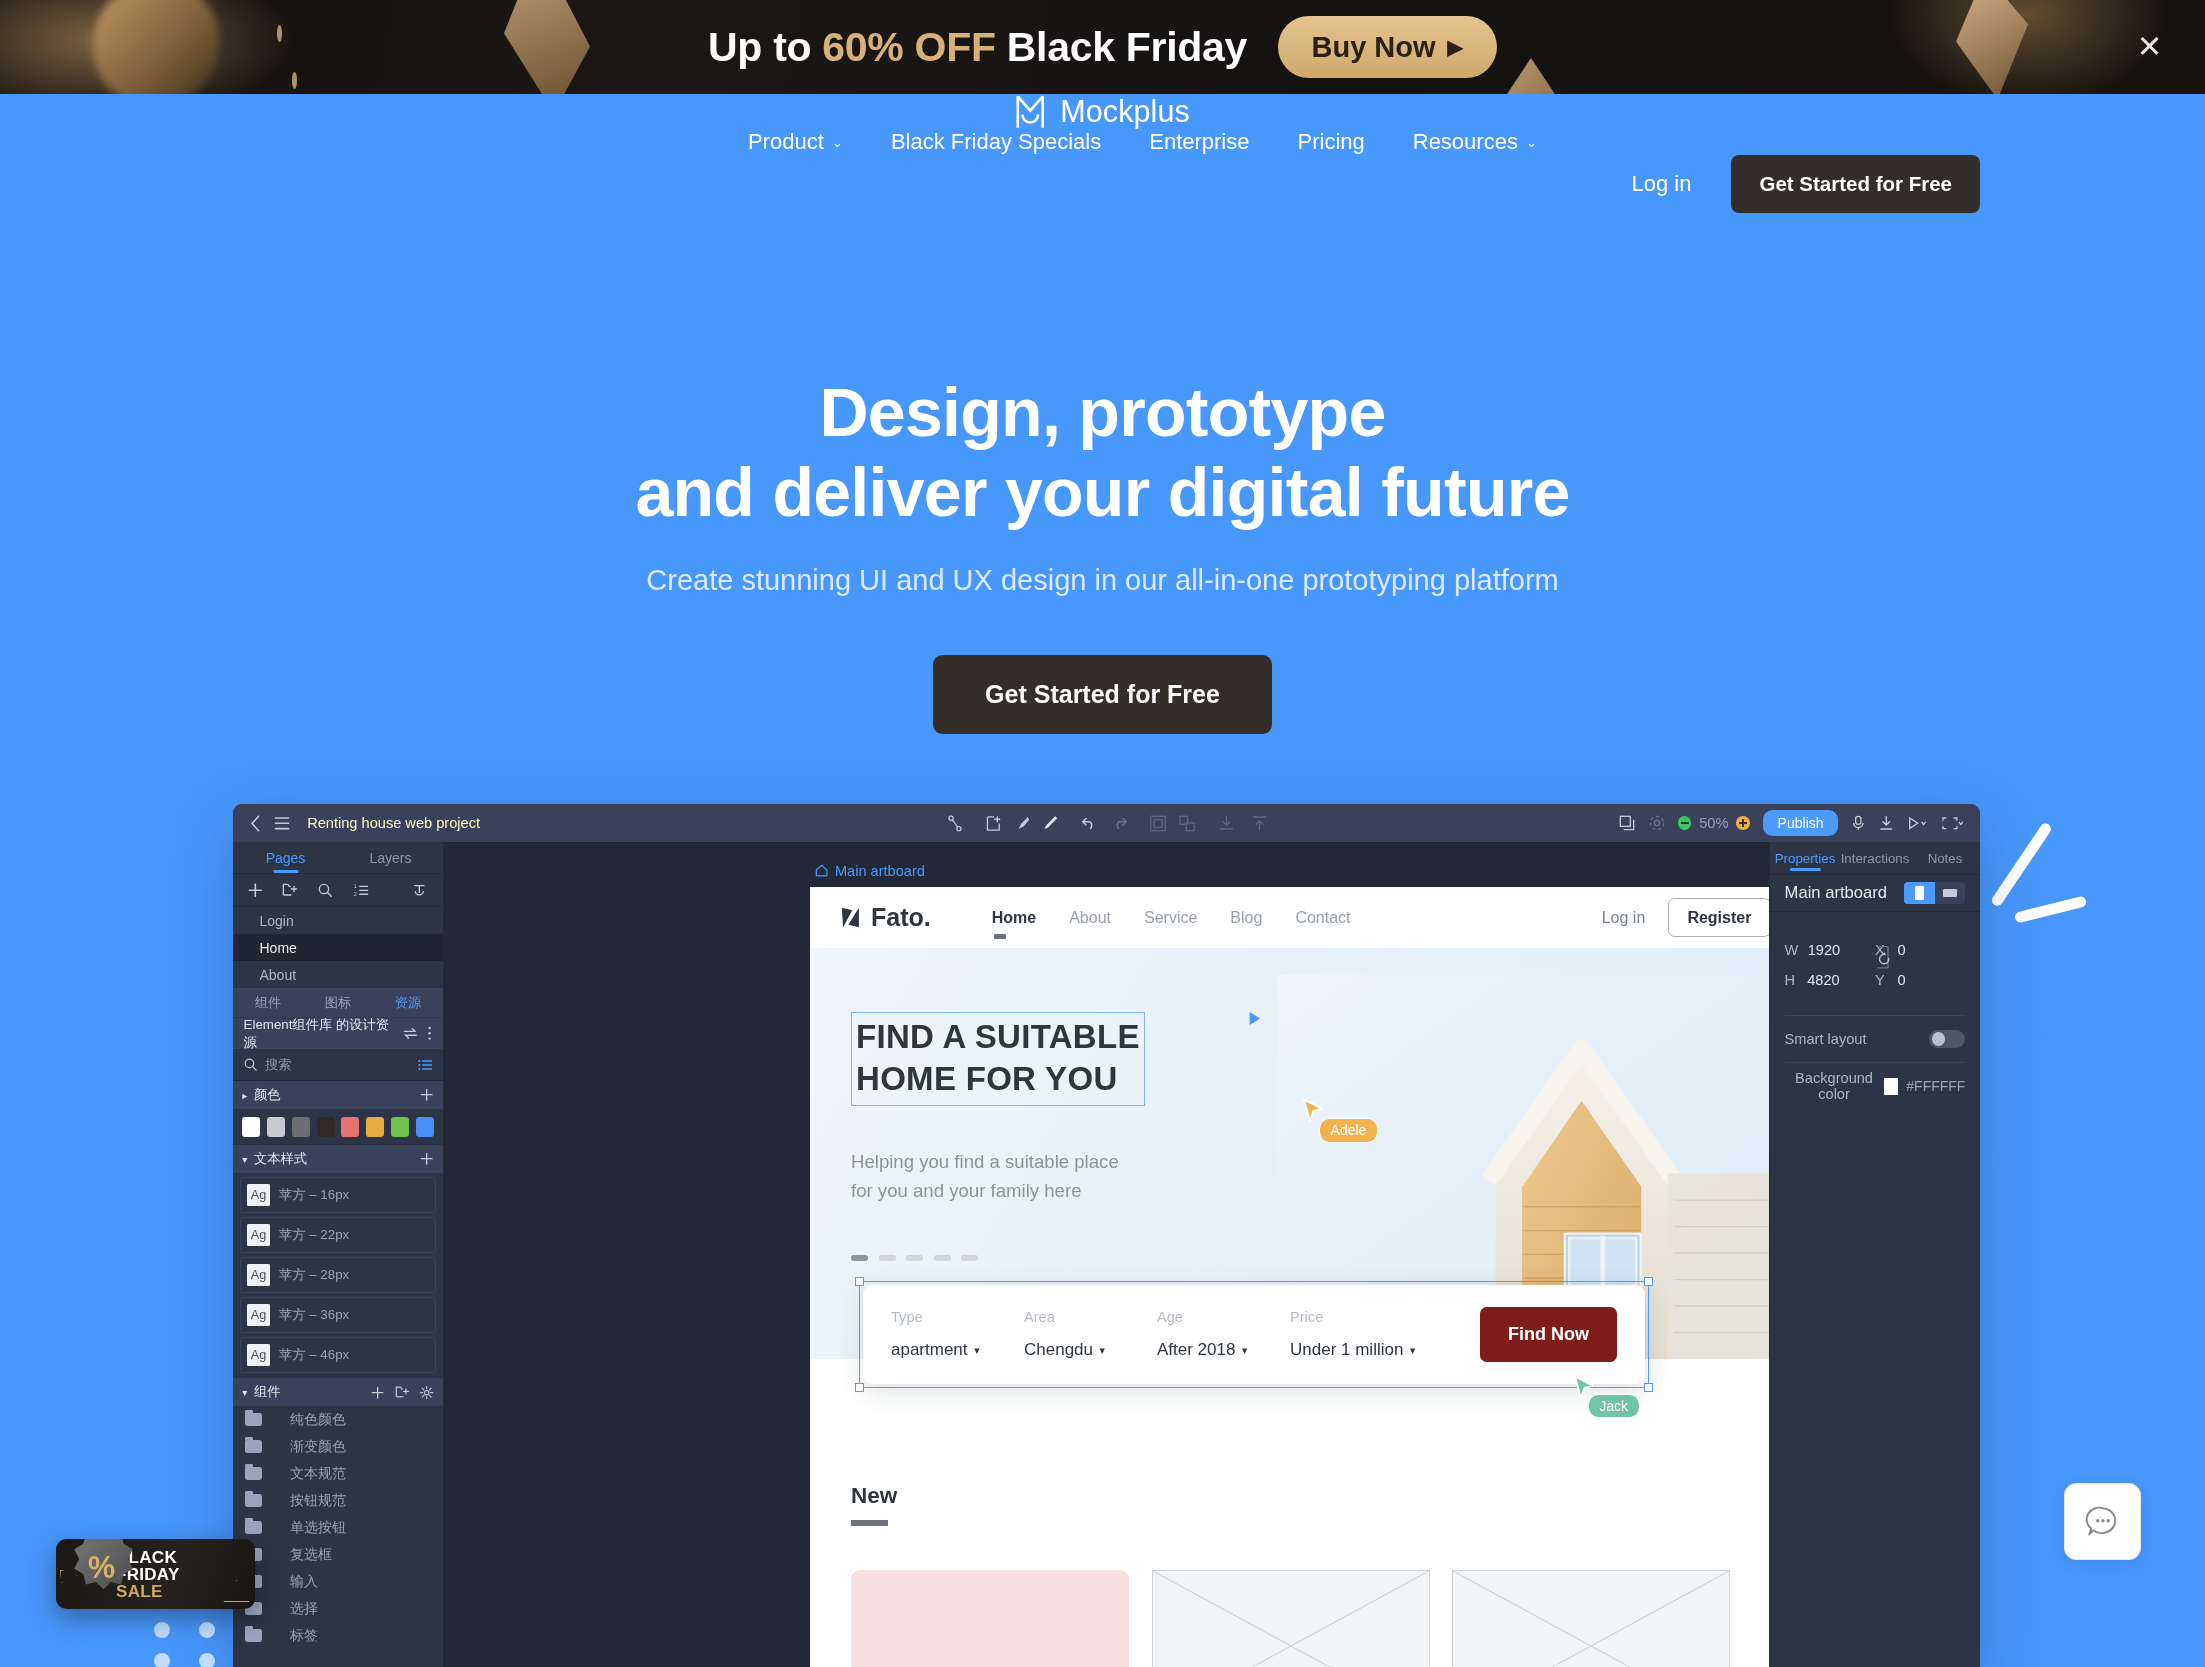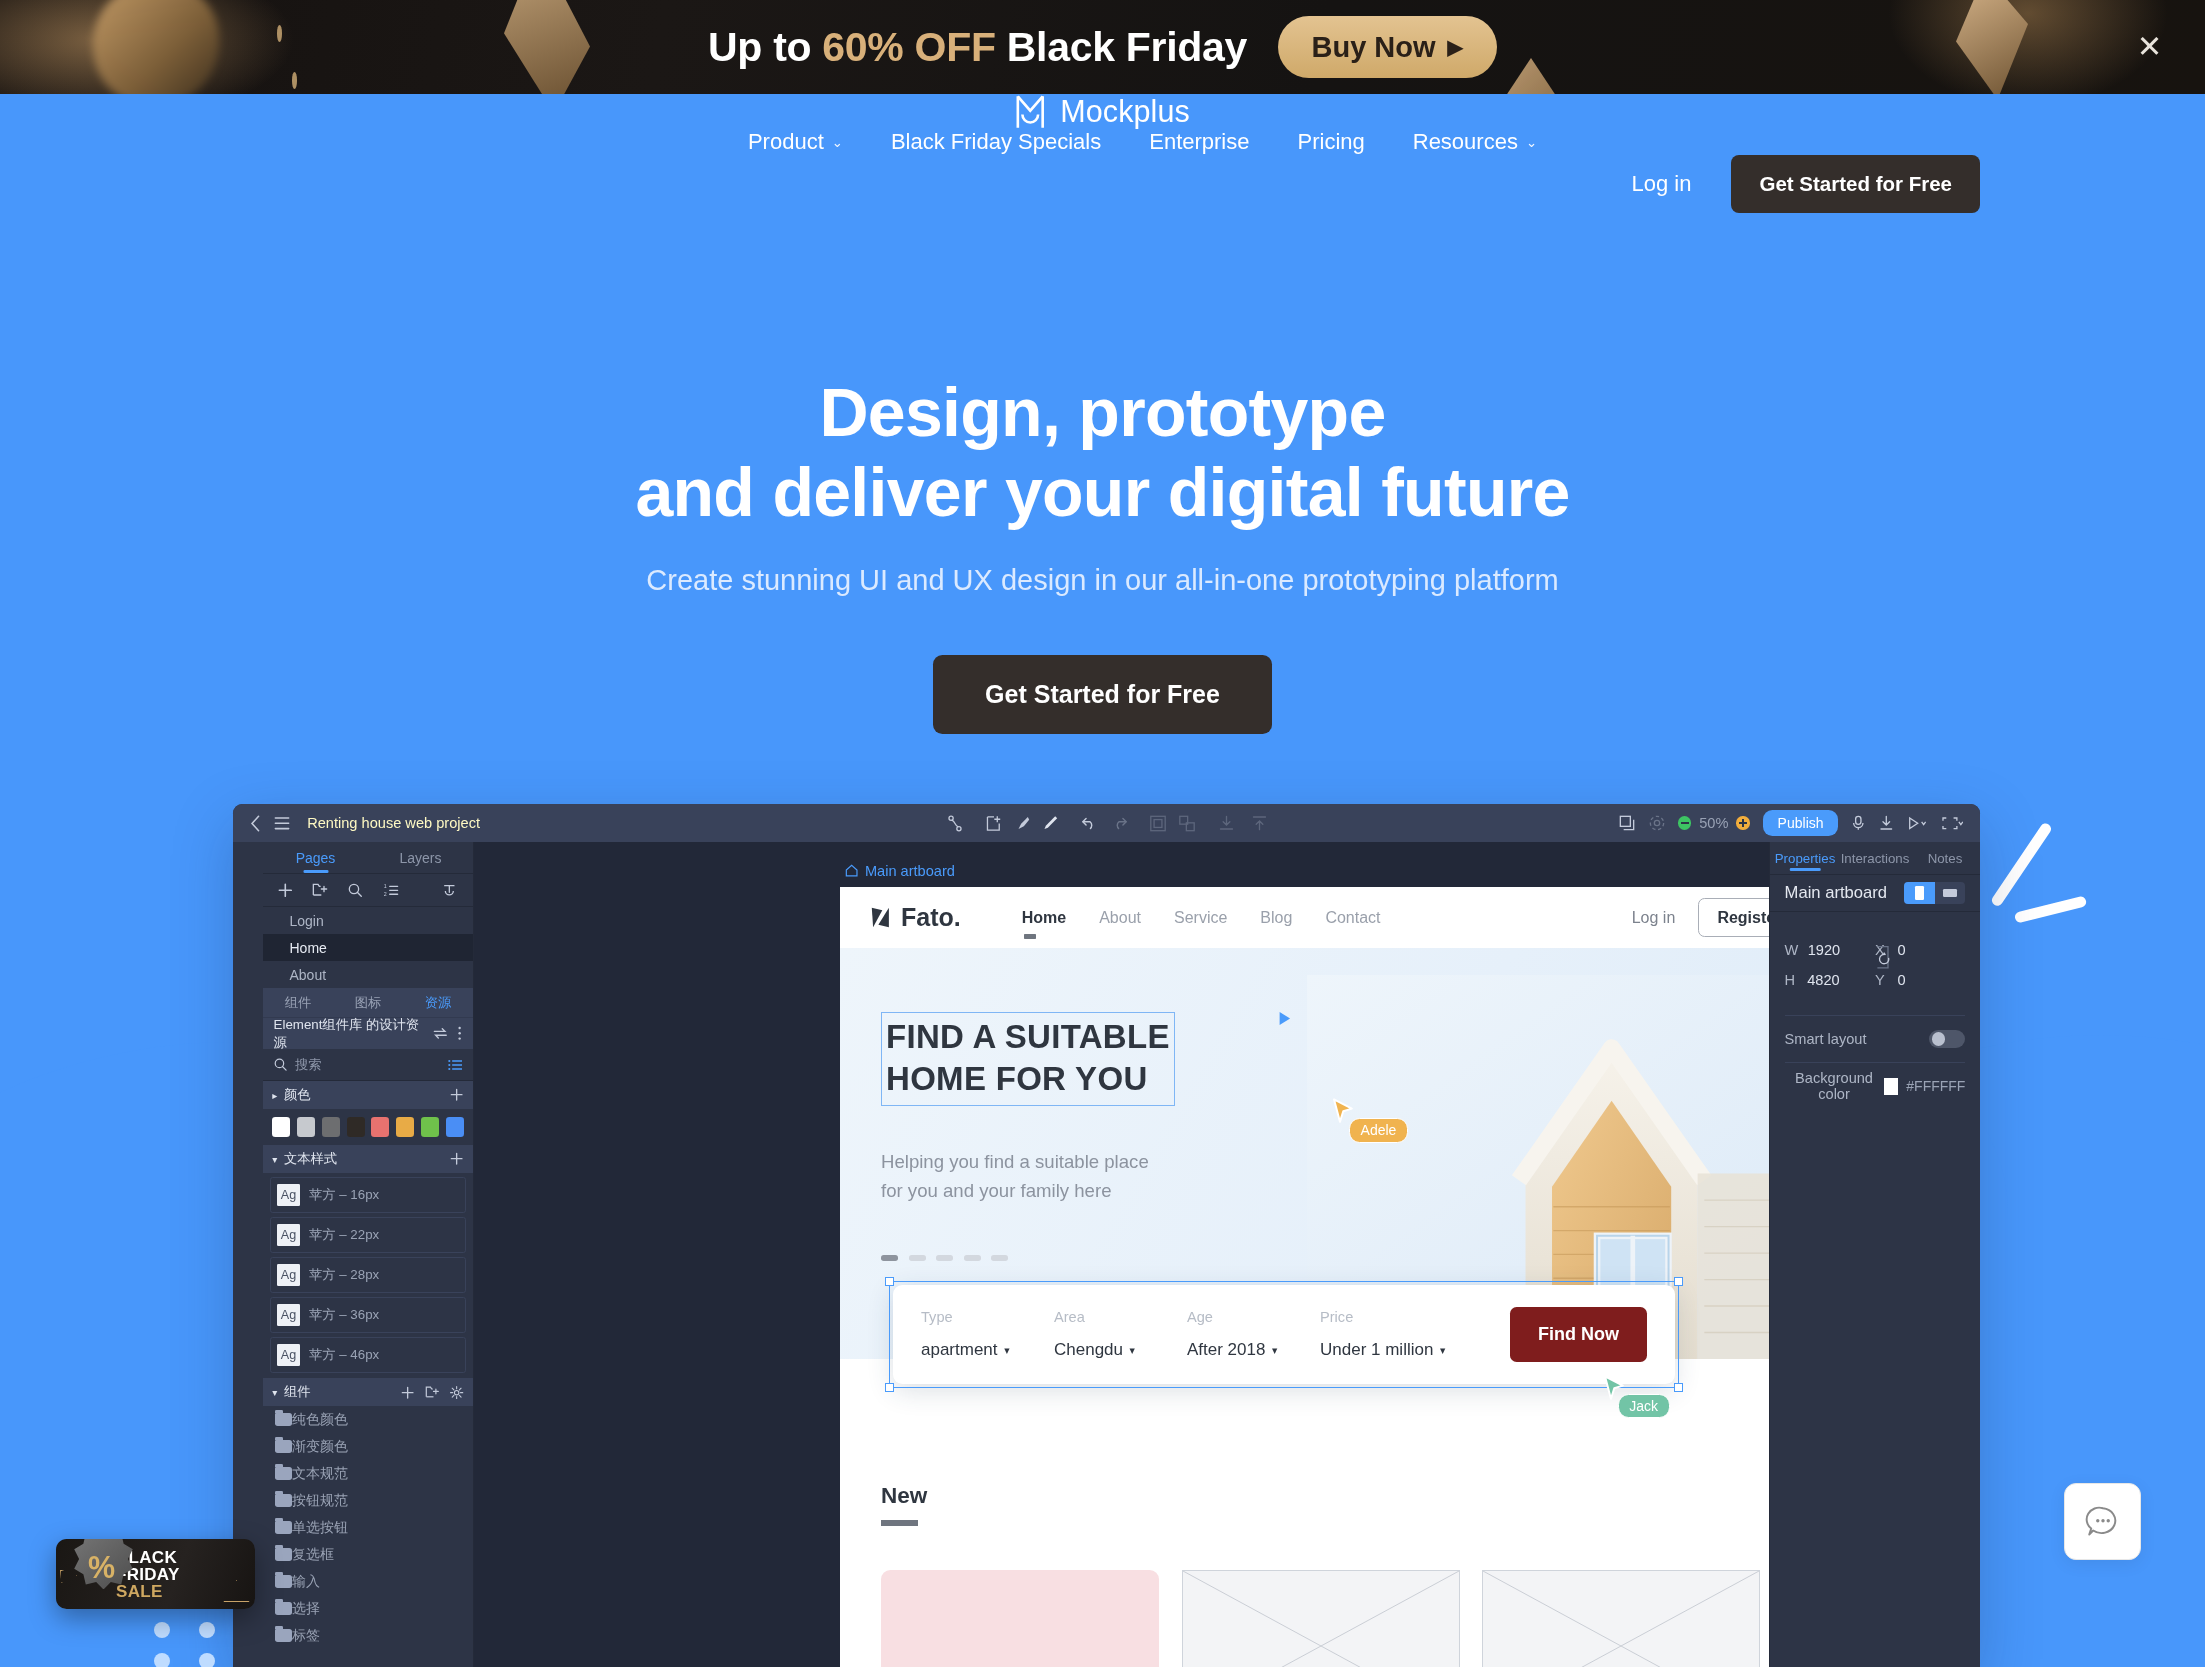--- a/index.html
+++ b/index.html
@@ -134,21 +134,21 @@
   .dot-g { width:13.3px; height:13.3px; border-radius:50%; background:#3dc463; display:inline-block; position:relative;}
   .dot-o { width:13.3px; height:13.3px; border-radius:50%; background:#f2ad3c; display:inline-block; position:relative;}
   .dot-g::after{content:"";position:absolute;left:2.7px;top:6px;width:8px;height:1.3px;background:#2d3446;}
   .dot-o::after{content:"";position:absolute;left:2.7px;top:6px;width:8px;height:1.3px;background:#2d3446;}
   .dot-o::before{content:"";position:absolute;left:6px;top:2.7px;width:1.3px;height:8px;background:#2d3446;}
   .publish {
     background:#4a9bfb; color:#fff; font-size: 14px; border:none; border-radius: 9.3px;
     padding: 5.3px 14.6px; cursor:pointer;
   }
 
-  .app-body { display:flex; height: 825px; padding-left: 30px; }
+  .app-body { display:flex; height: 825px; }
   .sidebar { width: 211px; background:#2d3446; border-right:0.7px solid #242a39; flex: none; }
   .side-tabs { display:flex; height: 32px; border-bottom:0.7px solid #242a39; }
   .side-tab { flex:1; display:flex; align-items:center; justify-content:center;
     color:#8d96a9; font-size: 14px; position:relative; cursor:pointer; }
   .side-tab.active { color:#4a9bfb; }
   .side-tab.active::after { content:""; position:absolute; bottom:0; left:50%; transform:translateX(-50%);
     width: 25px; height: 2.7px; background:#4a9bfb; border-radius:1.3px; }
   .tool-row { height: 33px; display:flex; align-items:center; gap: 20px; padding: 0 14.6px;
     border-bottom:0.7px solid #242a39; }
   .tool-row .spacer { margin-left:auto; }
@@ -168,21 +168,21 @@
   .sec-row { height: 28px; background:#39425a; display:flex; align-items:center;
     padding: 0 9.3px; gap: 6.6px; color:#dfe4ee; font-size: 13.3px; }
   .sec-row .spacer { margin-left:auto; display:flex; gap: 10.6px; align-items:center; }
   .sw-row { display:flex; gap: 6.6px; padding: 8px 9.3px; }
   .sw { width: 20px; height: 20px; border-radius: 3.3px; }
   .ts-row { height: 36px; margin: 4px 6.6px; border:0.7px solid #39425a; border-radius:2.7px;
     display:flex; align-items:center; gap: 9.3px; padding: 0 6.6px; }
   .ag { width: 22.5px; height: 22.5px; background:#eef1f6; color:#4a5264; font-size: 12.6px;
     display:flex; align-items:center; justify-content:center; border-radius:1.3px; }
   .ts-label { color:#9aa3b5; font-size: 13.3px; }
-  .folder-row { height: 27px; display:flex; align-items:center; gap: 0; padding: 0 12px; }
+  .folder-row { height: 27px; display:flex; align-items:center; gap: 28px; padding: 0 12px; }
   .folder-ic { width: 17px; height: 13.3px; background:#9aa5bd; border-radius: 1.3px 2.7px 2.7px 2.7px; position:relative; }
   .folder-ic::before { content:""; position:absolute; left:0; top:-3.3px; width: 8px; height:3.3px;
     background:#9aa5bd; border-radius:1.3px 1.3px 0 0; }
   .folder-label { color:#9aa3b5; font-size: 14px; }
 
   
   .canvas { flex: 1; background:#222838; position: relative; overflow:hidden; }
   .artboard-label { position:absolute; left: 371px; top: 21px; color:#4a9bfb; font-size: 14.6px;
     display:flex; align-items:center; gap: 6.6px; }
   .artboard {

